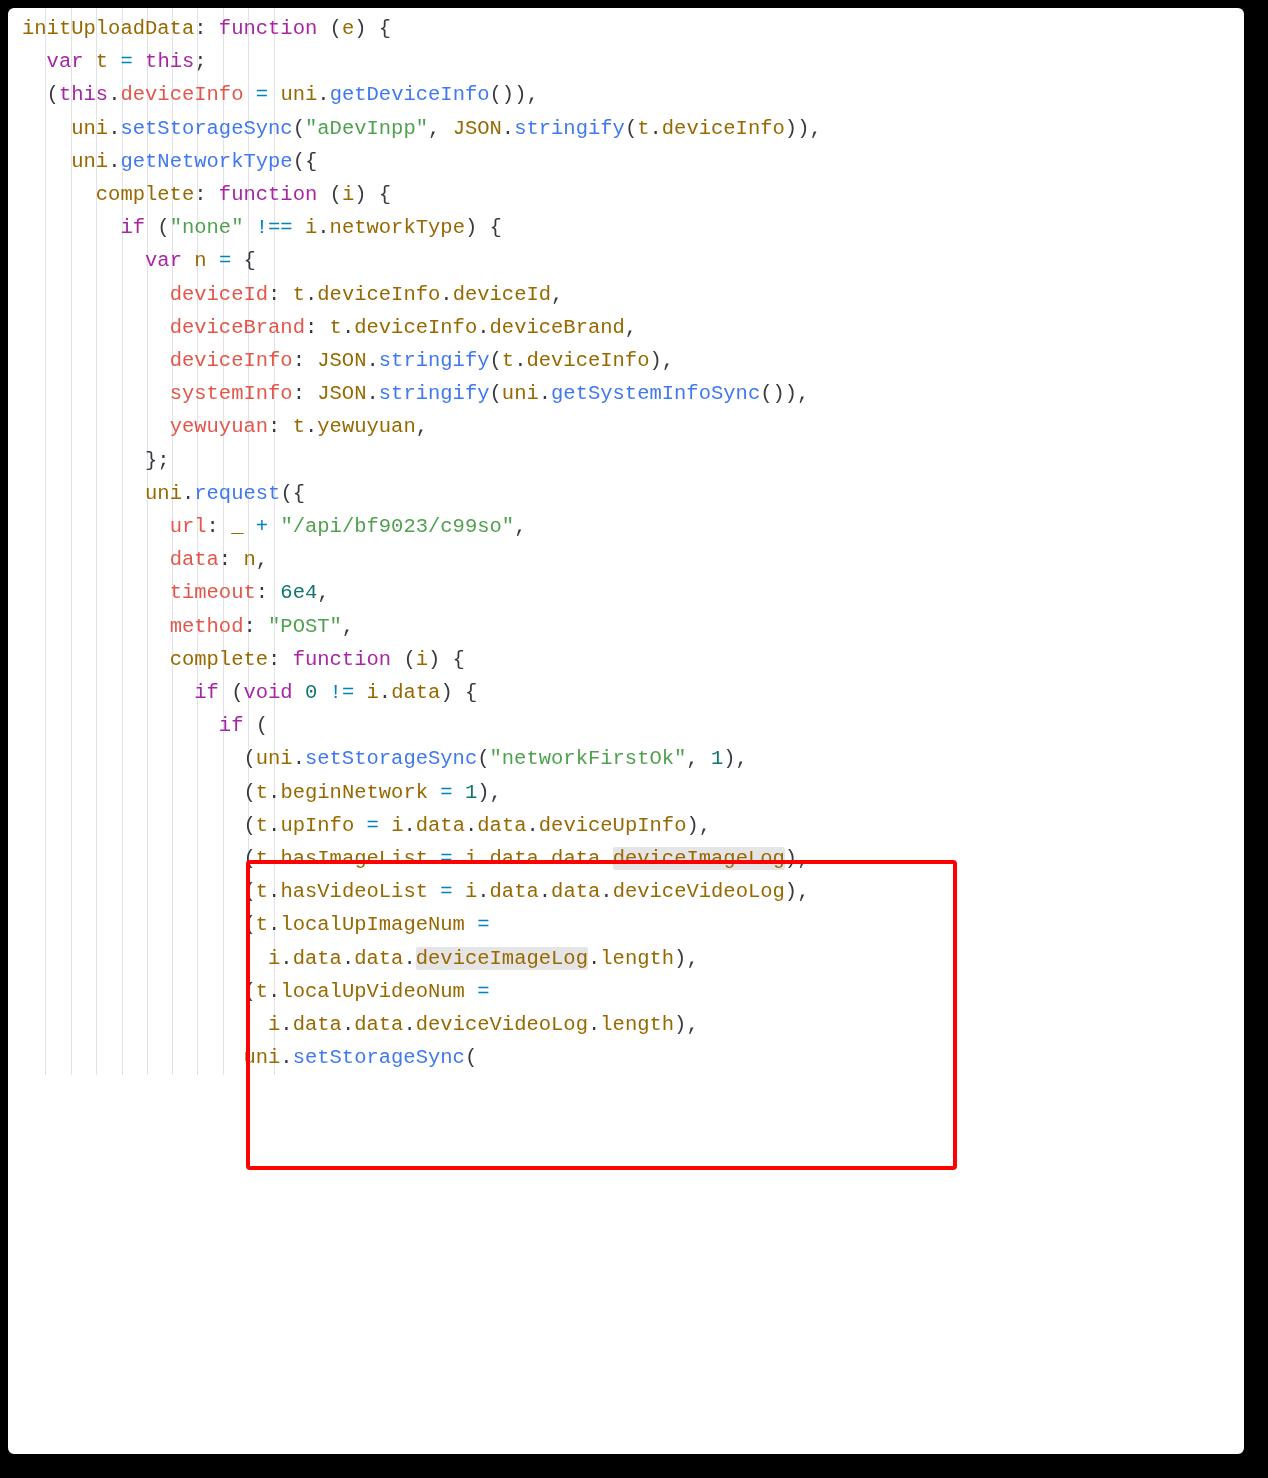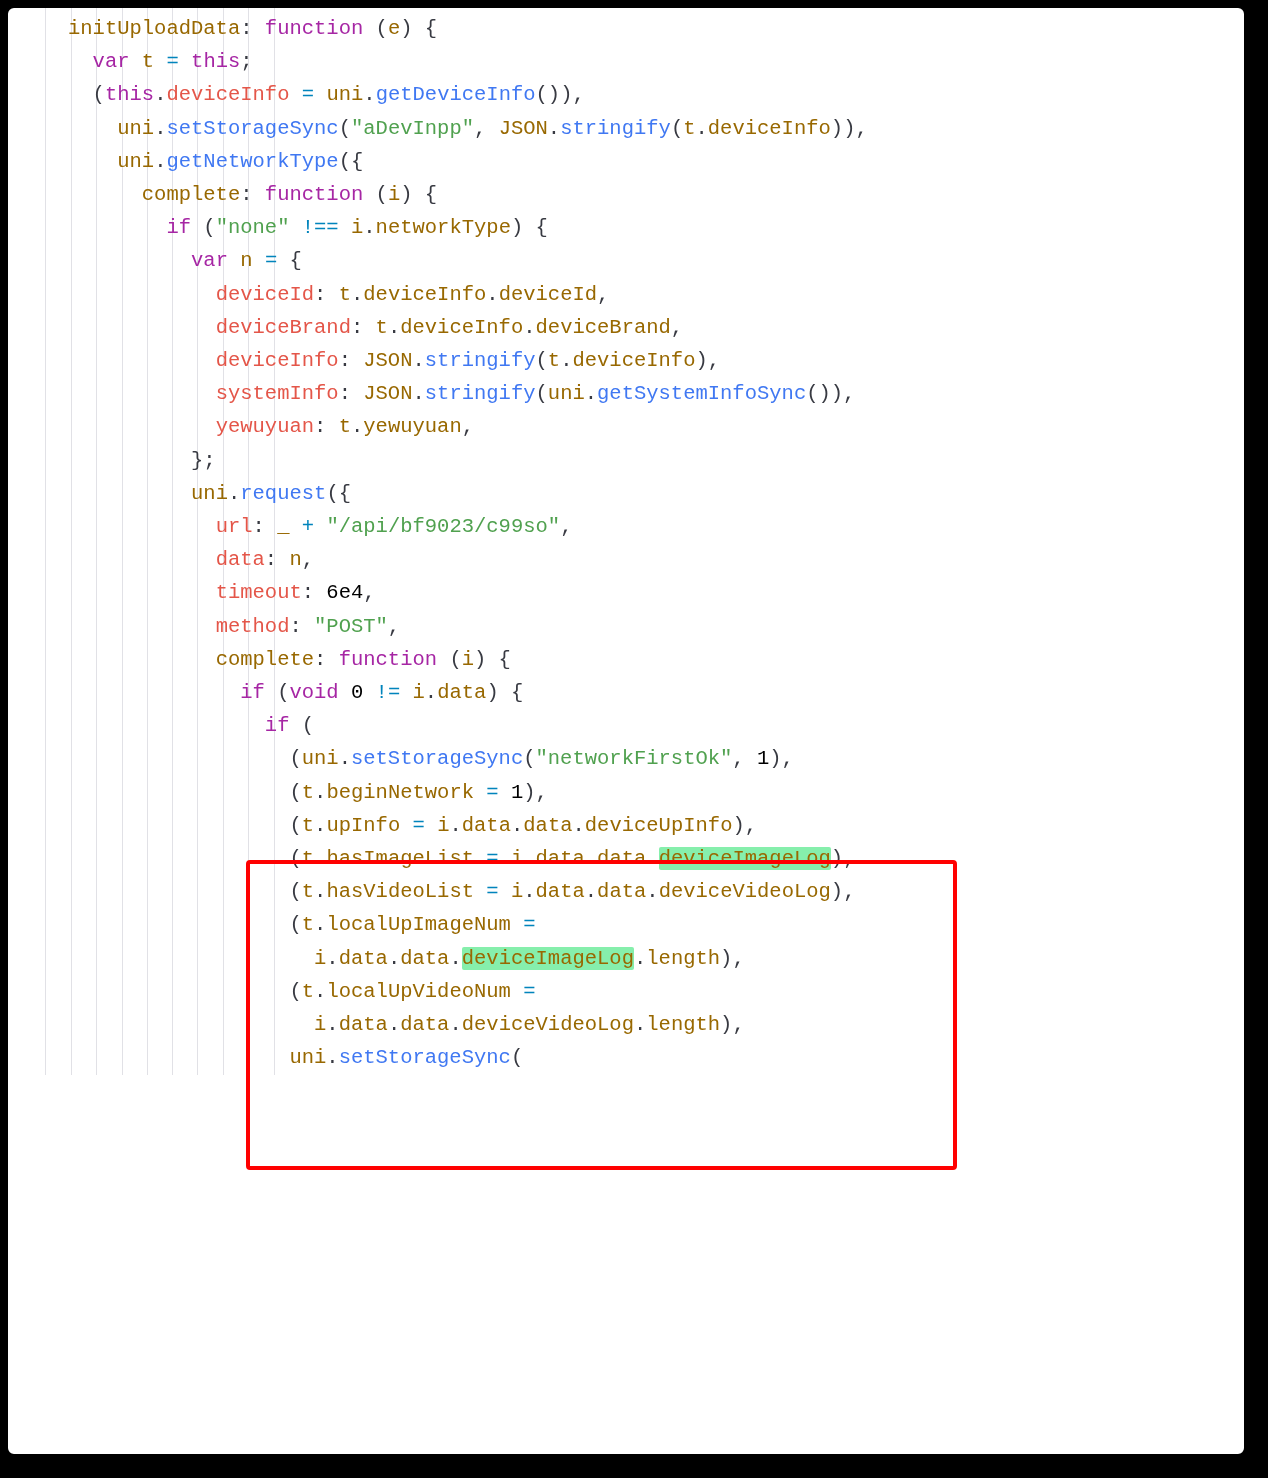--- a/index.html
+++ b/index.html
@@ -26,30 +26,30 @@
     color: #383a42;
     position: relative;
   }
   .guide {
     position: absolute;
     top: 0;
     bottom: 0;
     width: 1px;
     background: #e1e1e6;
   }
-  .ln { position: relative; margin-left: 46px; }
+  .ln { position: relative; }
   .c-fn   { color: #4078f2; text-align: right; }     
   .c-kw   { color: #a626a4; }     
   .c-prop { color: #e45649; }     
   .c-attr { color: #986801; }     
   .c-str  { color: #50a14f; }     
-  .c-num  { color: #000000; }     
+  .c-num  { color: #0f766e; }     
   .c-op   { color: #0184bc; }
   .c-pn   { color: #383a42; }
-  .hl     { background: #86efac; border-radius:2px;text-align:center; }
+  .hl     { background: #e5e5e5; border-radius:2px;text-align:center; }
   .redbox {
     position: absolute;
     border: 4px solid #ff0000;
     border-radius: 4px;
     pointer-events: none;
   }
 </style>
 </head>
 <body>
 

